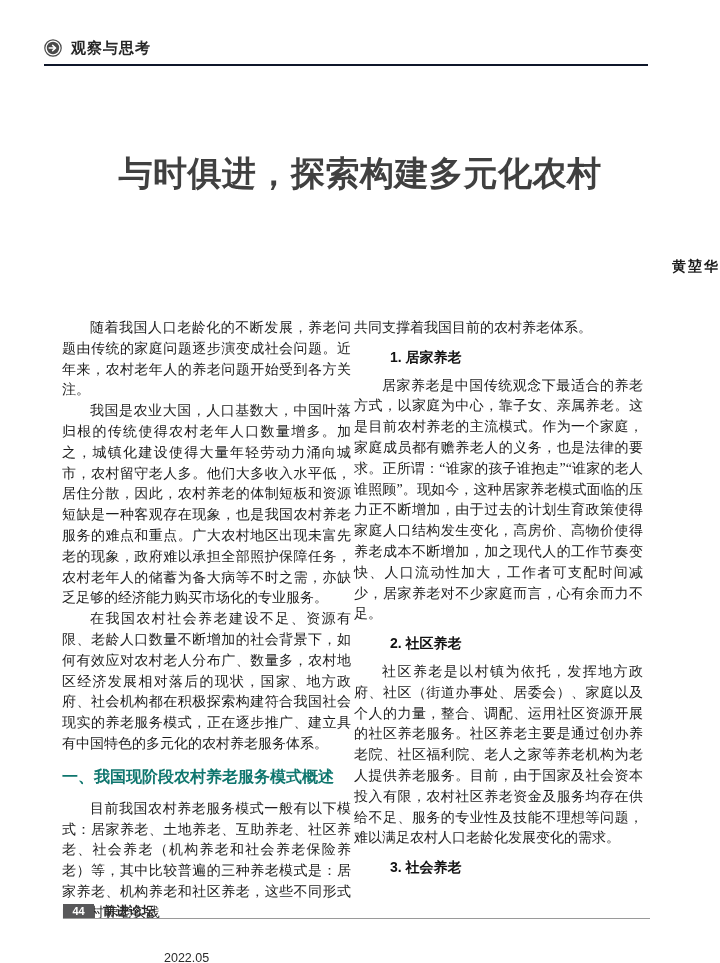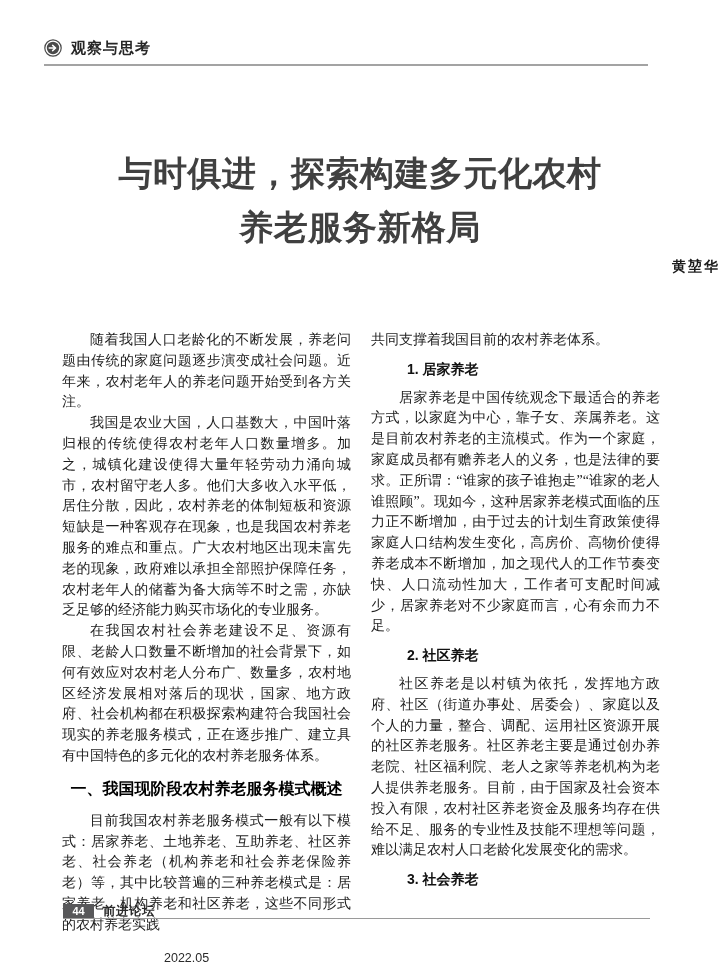--- a/index.html
+++ b/index.html
@@ -16,21 +16,21 @@
   
   .kicker-bar {
     position: absolute;
     left: 44px;
     top: 36px;
     width: 604px;
     height: 24px;
     display: flex;
     align-items: center;
     gap: 9px;
-    border-bottom: 2px solid #a3a3a3;
+    border-bottom: 2px solid #0f172a;
     padding-bottom: 4px;
   }
   .kicker-icon { width: 18px; height: 18px; display: inline-block; }
   .kicker-text {
     font-family: "Liberation Sans", sans-serif;
     font-weight: bold;
     font-size: 15px;
     color: #262626;
     letter-spacing: 1px;
   }
@@ -62,44 +62,43 @@
     font-weight: bold;
     font-size: 14px;
     color: #1c1c1c;
     letter-spacing: 2px;
   }
 
   
   .columns {
     position: absolute;
     left: 62px;
-    top: 330px;
+    top: 318px;
     width: 598px;
     display: flex;
-    gap: 20px;
+    gap: 3px;
   }
   .col {
     width: 289px;
     font-size: 14px;
     line-height: 20.8px;
     text-align: justify;
     color: #1d1d1d;
   }
   .col p { margin: 0; }
   .col p.indent { text-indent: 2em; }
   .col p.noindent { text-indent: 0; }
 
   .sec-heading {
     margin: 11px 0 11px 0;
     font-family: "Liberation Sans", sans-serif;
     font-weight: bold;
     font-size: 16px;
     line-height: 22px;
-    text-align: center;
-    color: #000000;
+    color: #0f766e;
   }
   .sub-heading {
     margin: 8px;
     font-family: "Liberation Sans", sans-serif;
     font-weight: bold;
     font-size: 14px;
     line-height: 20.8px;
     text-indent: 2em;
     color: #111111;
   }
@@ -159,21 +158,20 @@
         <circle cx="9" cy="9" r="8.2" fill="none" stroke="#4a4a4a" stroke-width="1.2"></circle>
         <circle cx="9" cy="9" r="6.2" fill="#4a4a4a"></circle>
         <path d="M5.2 9 H11.2 M8.6 6.4 L11.6 9 L8.6 11.6" stroke="#ffffff" stroke-width="1.5" fill="none" stroke-linecap="round" stroke-linejoin="round"></path>
       </svg>
     </span>
     <span class="kicker-text">观察与思考</span>
   </header>
 
   <h1 class="title">
     <span class="title-line">与时俱进，探索构建多元化农村</span>
-    <span class="title-line">养老服务新格局</span>
   </h1>
 
   <div class="author">黄堃华</div>
 
   <div class="columns">
     <div class="col">
       <p class="indent">随着我国人口老龄化的不断发展，养老问题由传统的家庭问题逐步演变成社会问题。近年来，农村老年人的养老问题开始受到各方关注。</p>
       <p class="indent">我国是农业大国，人口基数大，中国叶落归根的传统使得农村老年人口数量增多。加之，城镇化建设使得大量年轻劳动力涌向城市，农村留守老人多。他们大多收入水平低，居住分散，因此，农村养老的体制短板和资源短缺是一种客观存在现象，也是我国农村养老服务的难点和重点。广大农村地区出现未富先老的现象，政府难以承担全部照护保障任务，农村老年人的储蓄为备大病等不时之需，亦缺乏足够的经济能力购买市场化的专业服务。</p>
       <p class="indent">在我国农村社会养老建设不足、资源有限、老龄人口数量不断增加的社会背景下，如何有效应对农村老人分布广、数量多，农村地区经济发展相对落后的现状，国家、地方政府、社会机构都在积极探索构建符合我国社会现实的养老服务模式，正在逐步推广、建立具有中国特色的多元化的农村养老服务体系。</p>
       <h2 class="sec-heading">一、我国现阶段农村养老服务模式概述</h2>

